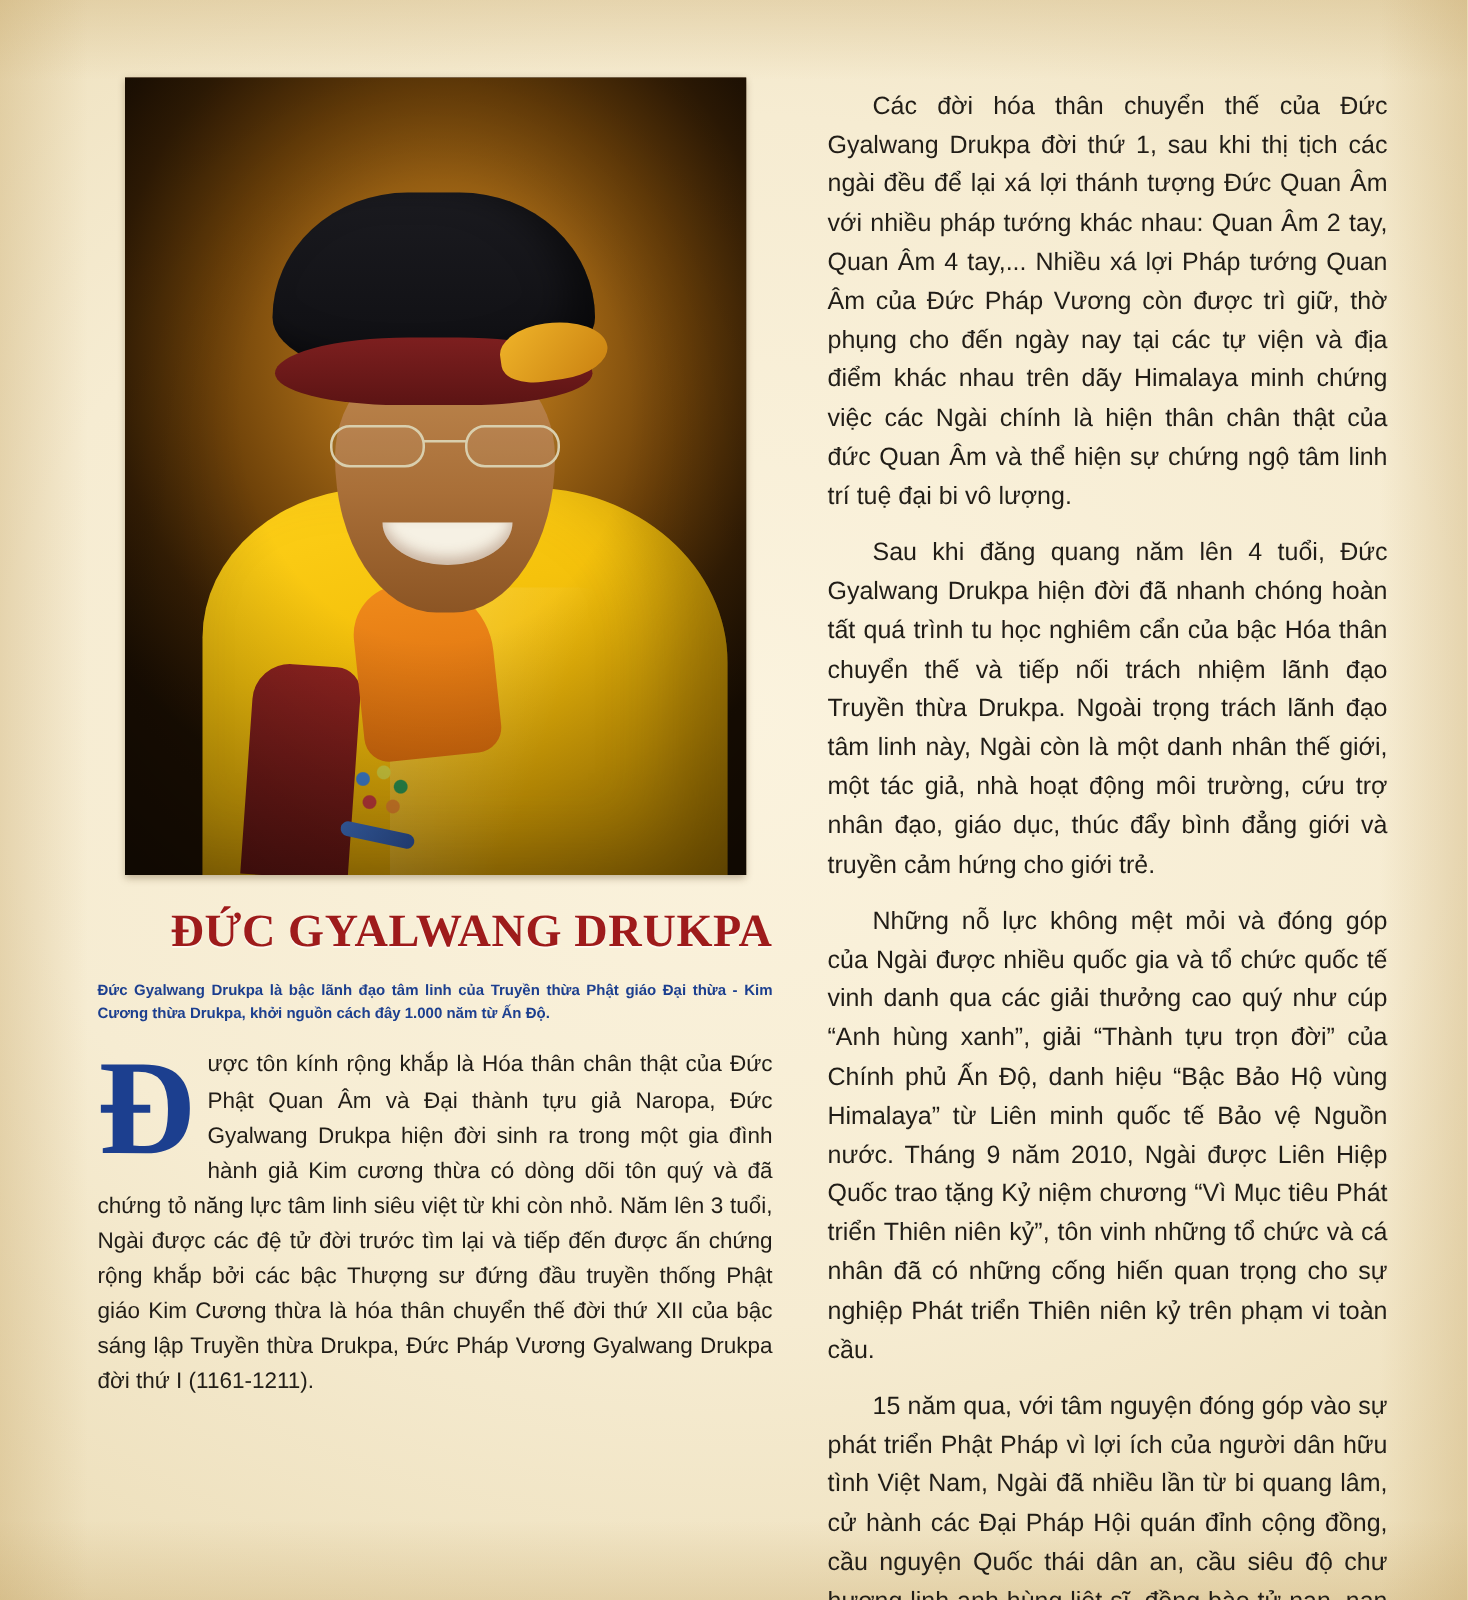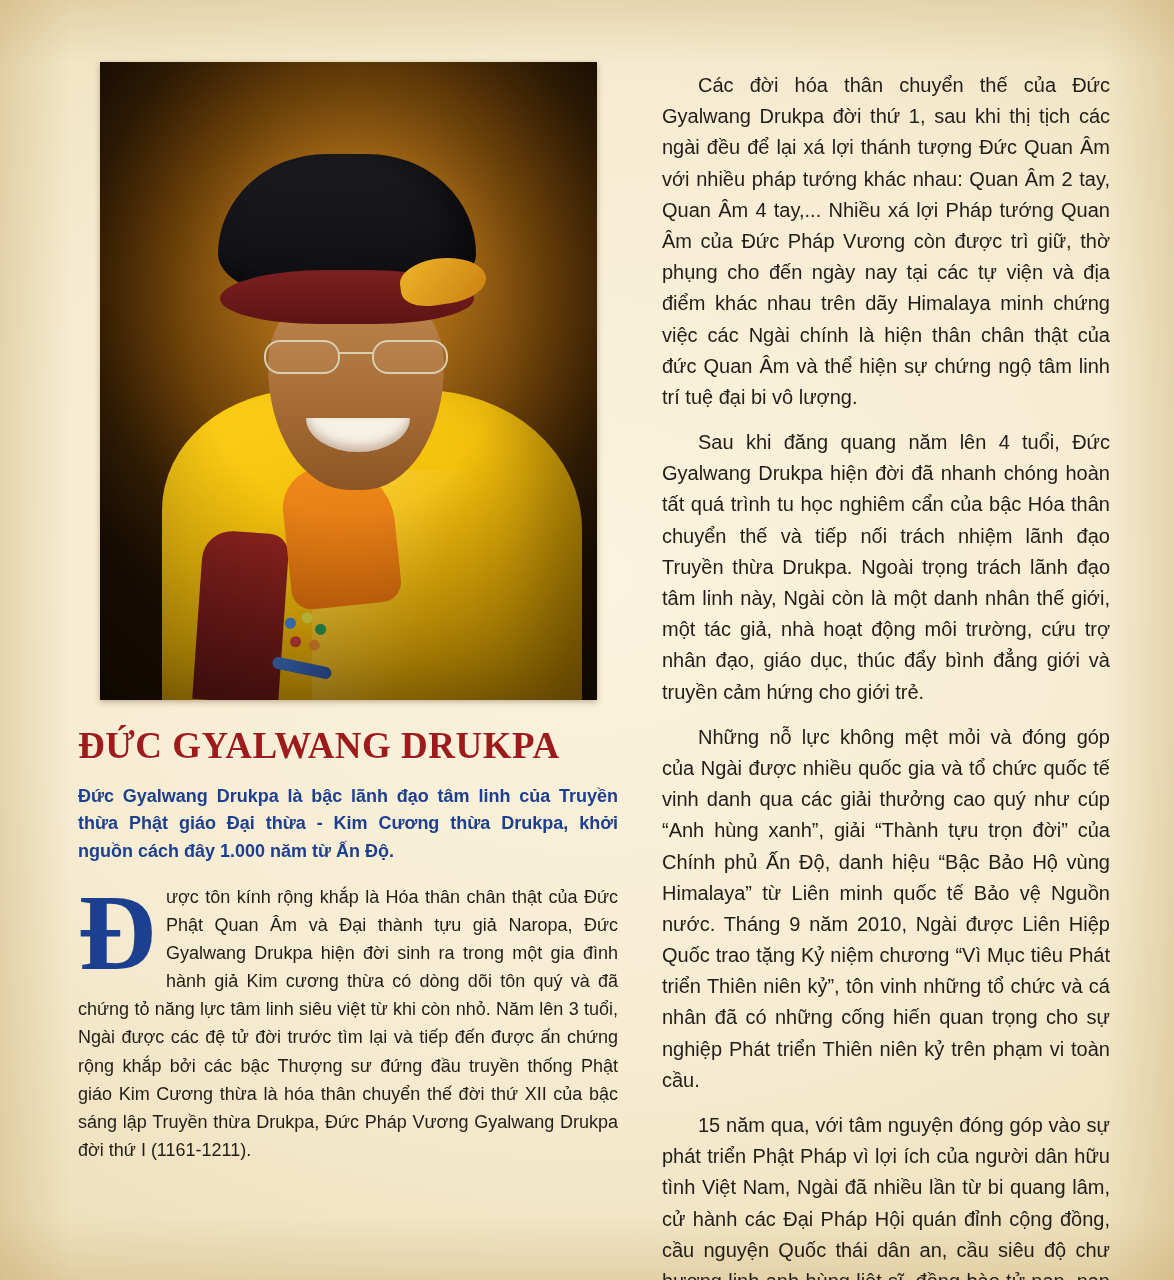--- a/index.html
+++ b/index.html
@@ -200,32 +200,32 @@
   }
   .p-vign {
     position: absolute;
     inset: 0;
     background: radial-gradient(ellipse 78% 72% at 50% 42%, rgba(0,0,0,0) 40%, rgba(0,0,0,0.45) 100%);
   }
 
   
   .doc-title {
     margin: 24px 0 16px;
-    text-align: left;
+    text-align: right;
     font-family: "Liberation Serif", serif;
     font-weight: bold;
     font-size: 37px;
     letter-spacing: 0.5px;
     color: #9e1b1b;
     text-shadow: 0 1px 0 rgba(255,255,255,0.6);
   }
 
   .lead {
     font-weight: bold;
-    font-size: 18px;
+    font-size: 12px;
     line-height: 1.52;
     color: #1c3f8f;
     text-align: justify;
     margin: 0 0 16px 0;
   }
 
   .body-text {
     font-size: 20px;
     line-height: 1.56;
     color: #211d17;

